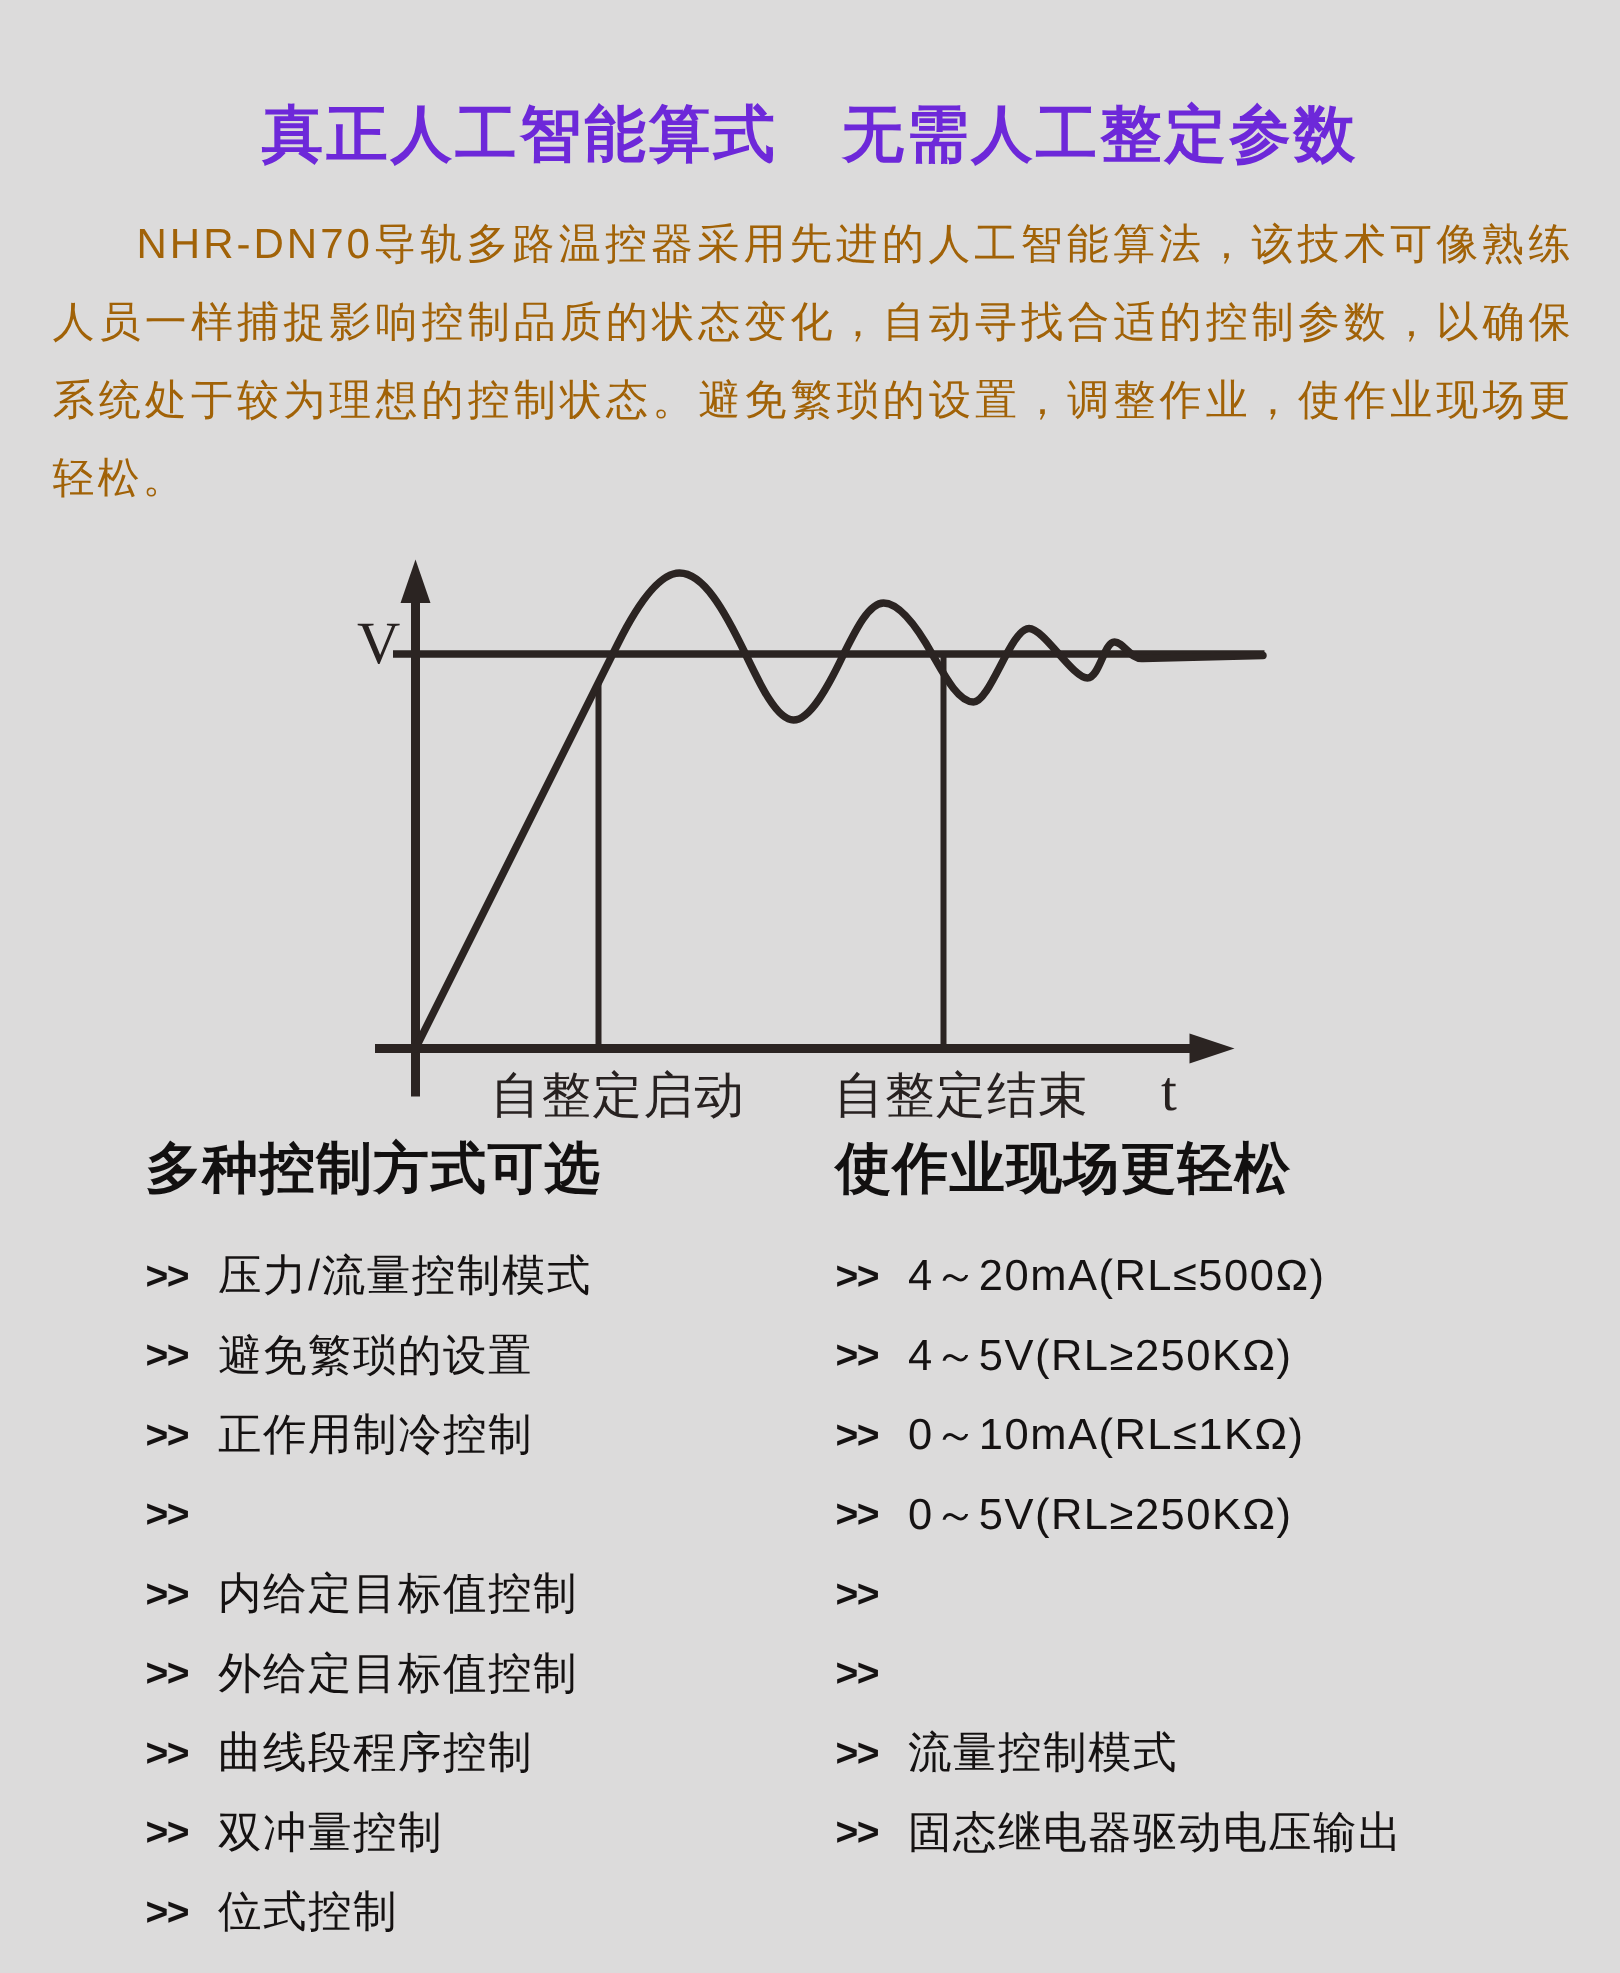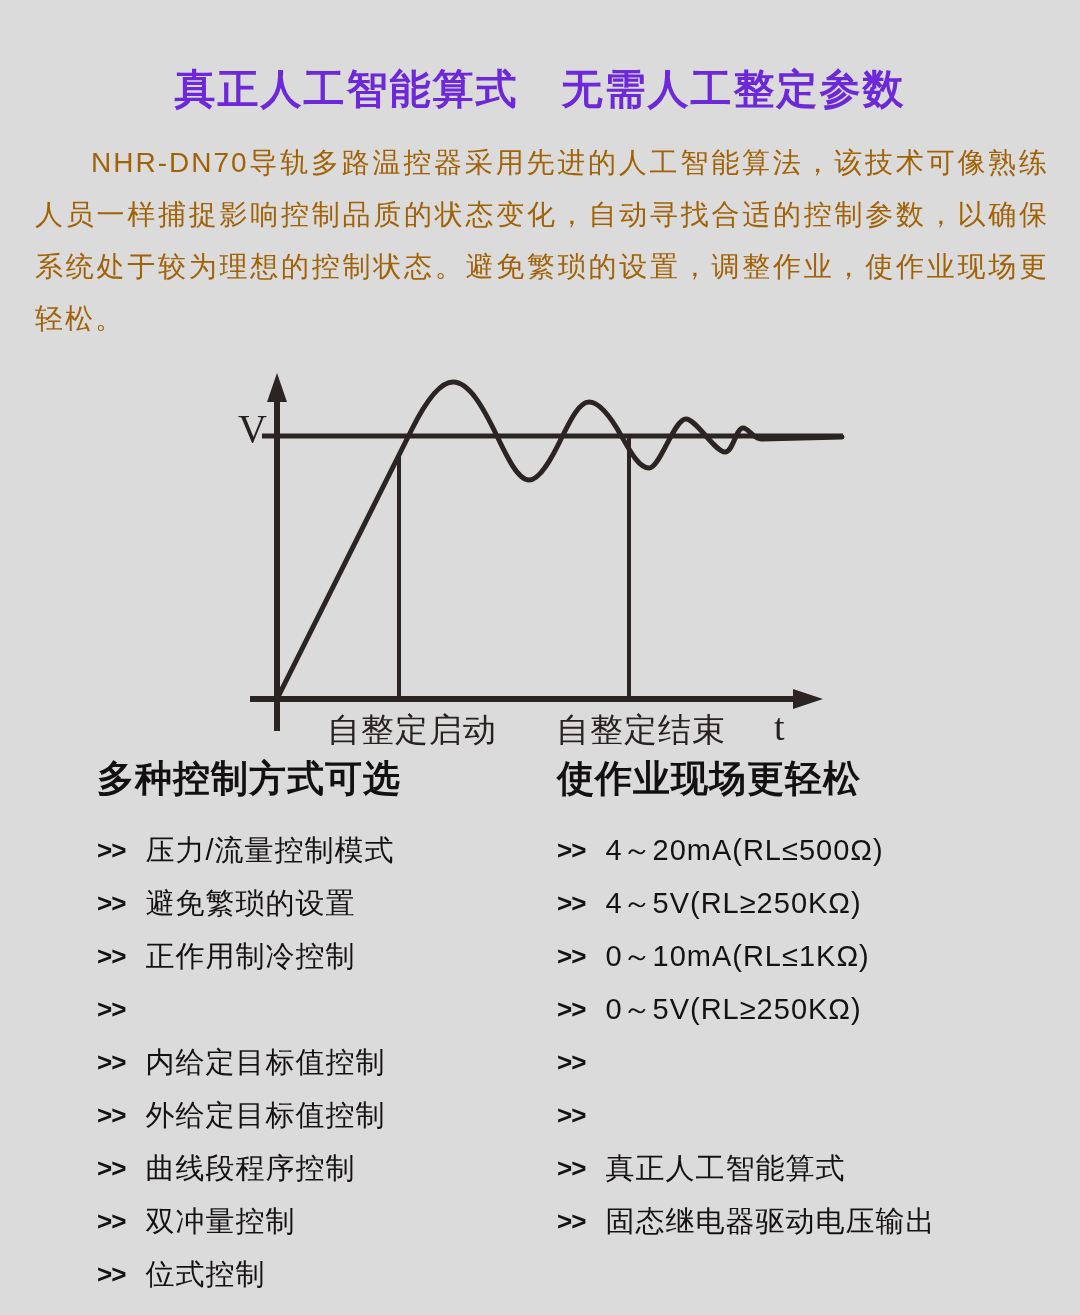--- a/index.html
+++ b/index.html
@@ -204,21 +204,21 @@
         <span class="item-text">0～5V(RL≥250KΩ)</span>
       </li>
       <li>
         <span class="marker">&gt;&gt;</span>
       </li>
       <li>
         <span class="marker">&gt;&gt;</span>
       </li>
       <li>
         <span class="marker">&gt;&gt;</span>
-        <span class="item-text">真正人工智能算式</span>
+        <span class="item-text">流量控制模式</span>
       </li>
       <li>
         <span class="marker">&gt;&gt;</span>
         <span class="item-text">固态继电器驱动电压输出</span>
       </li>
     </ul>
   </div>
 
 </div>
 

